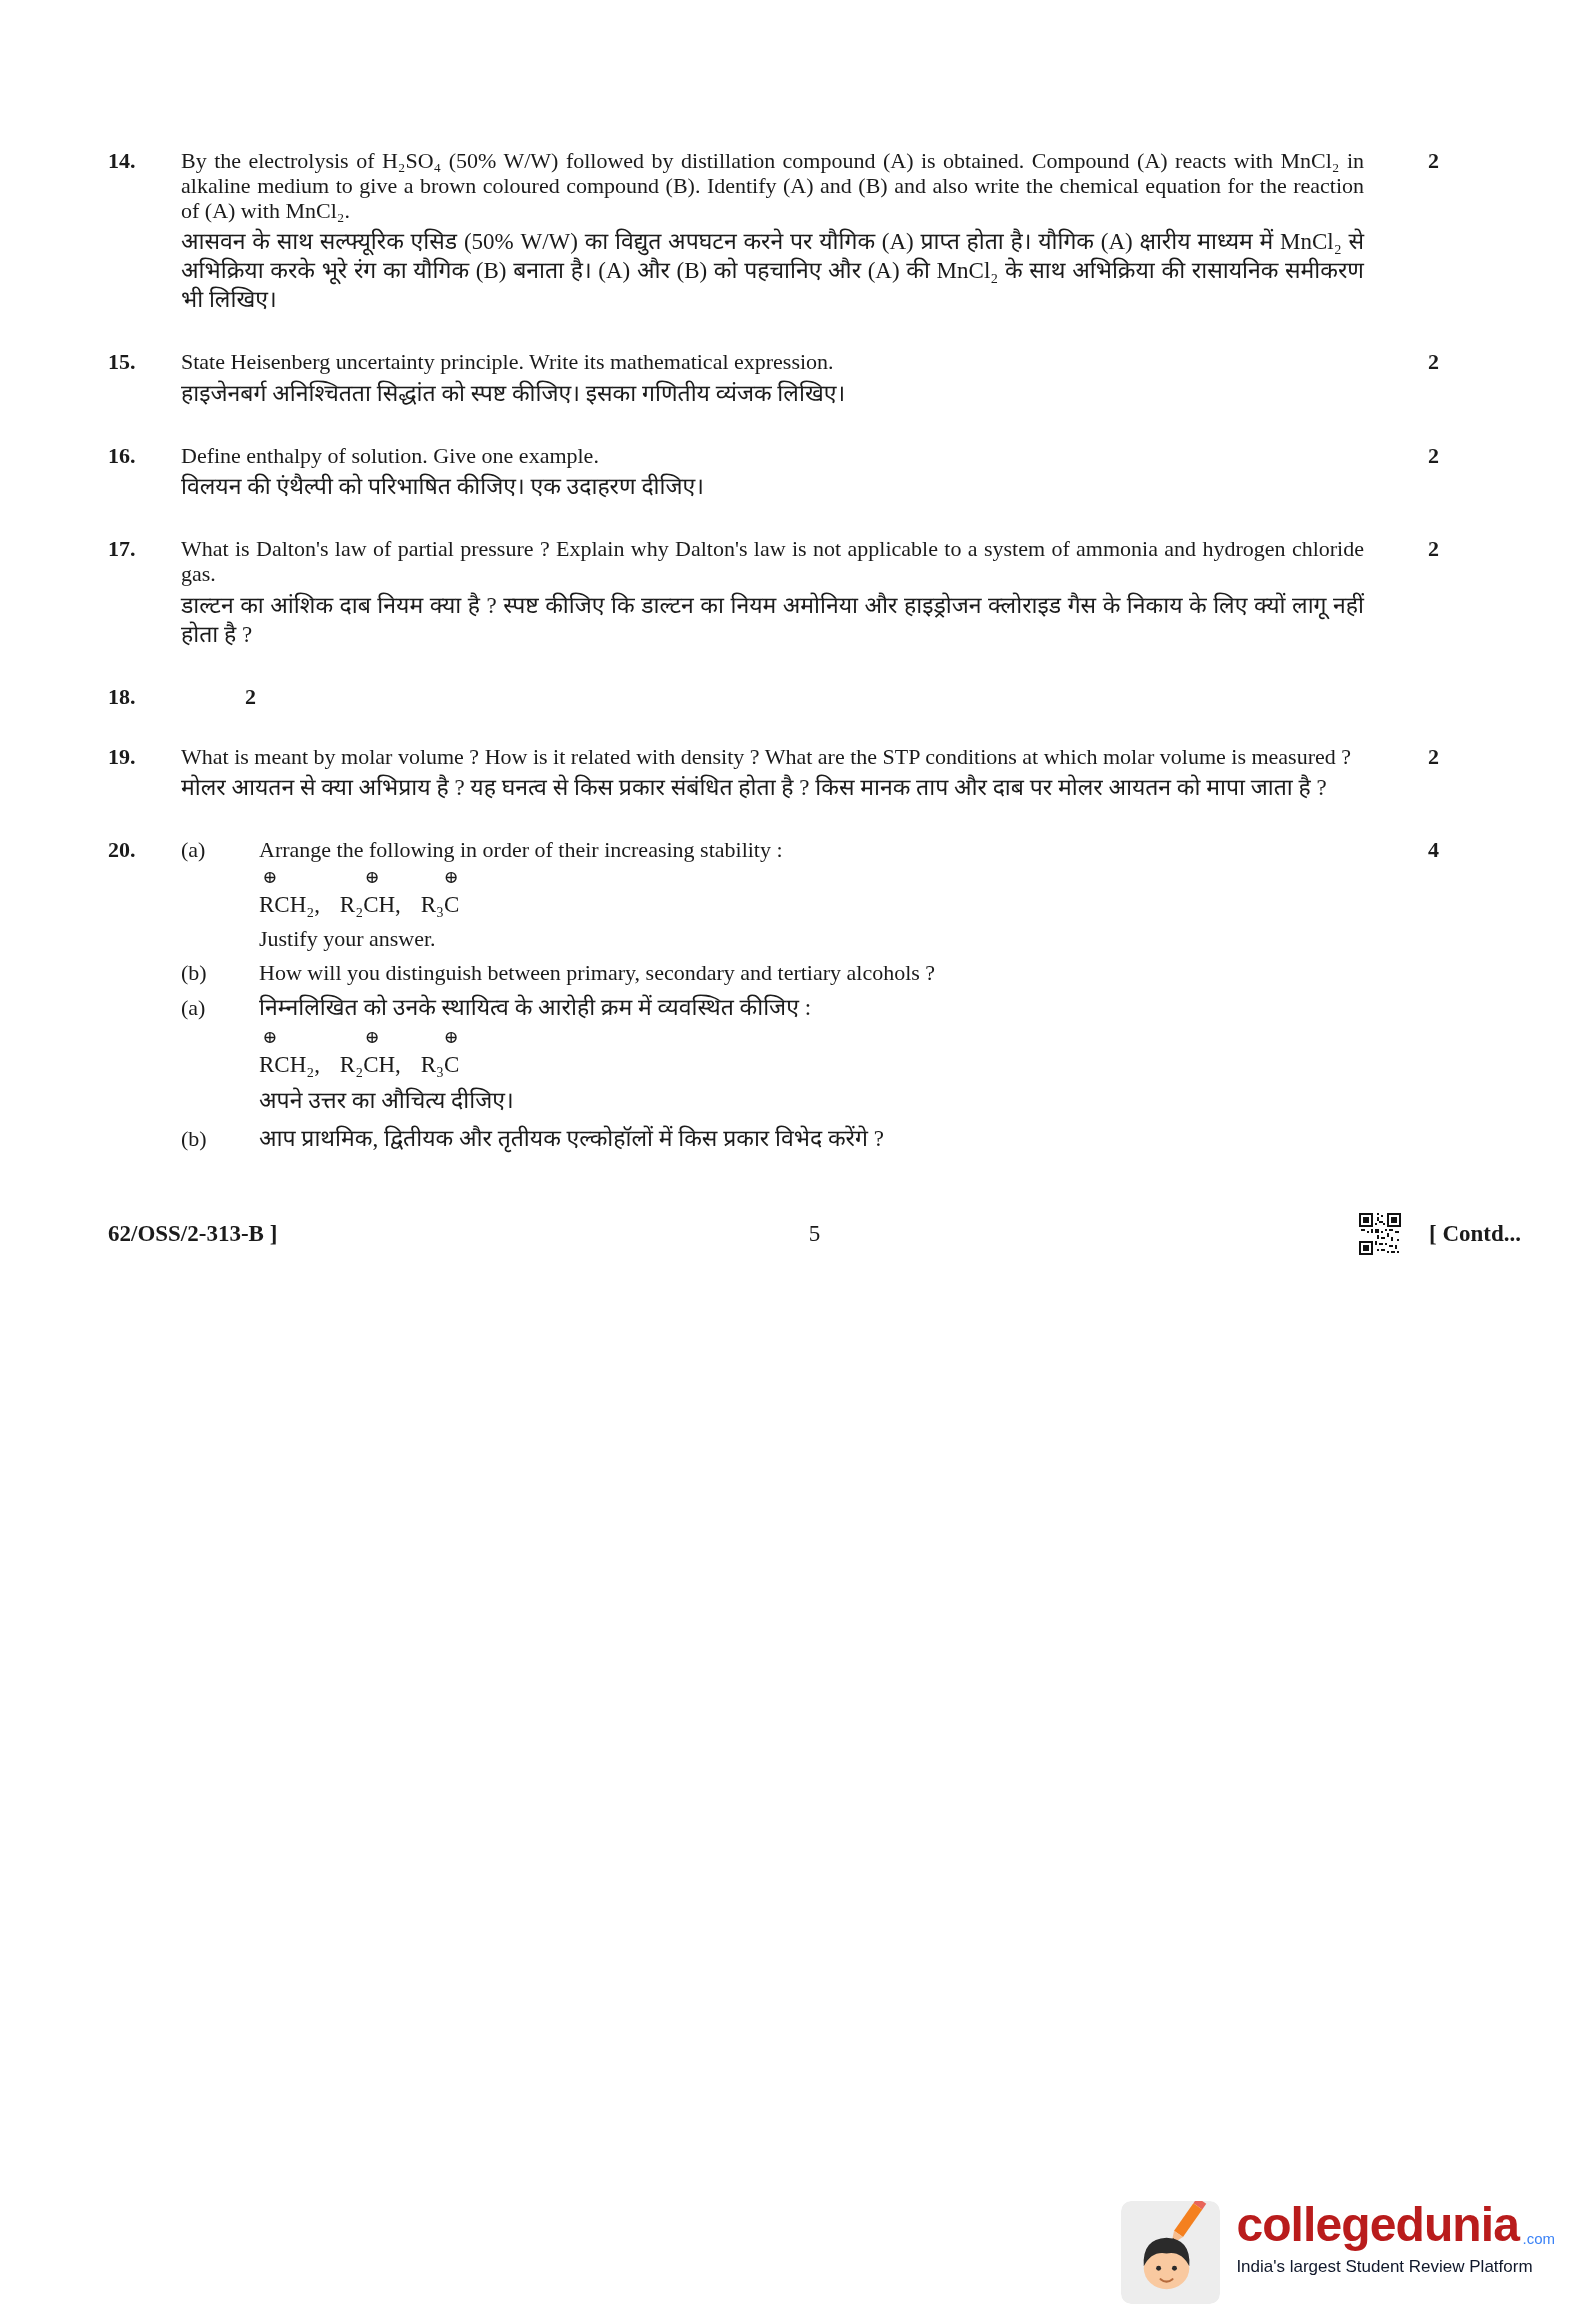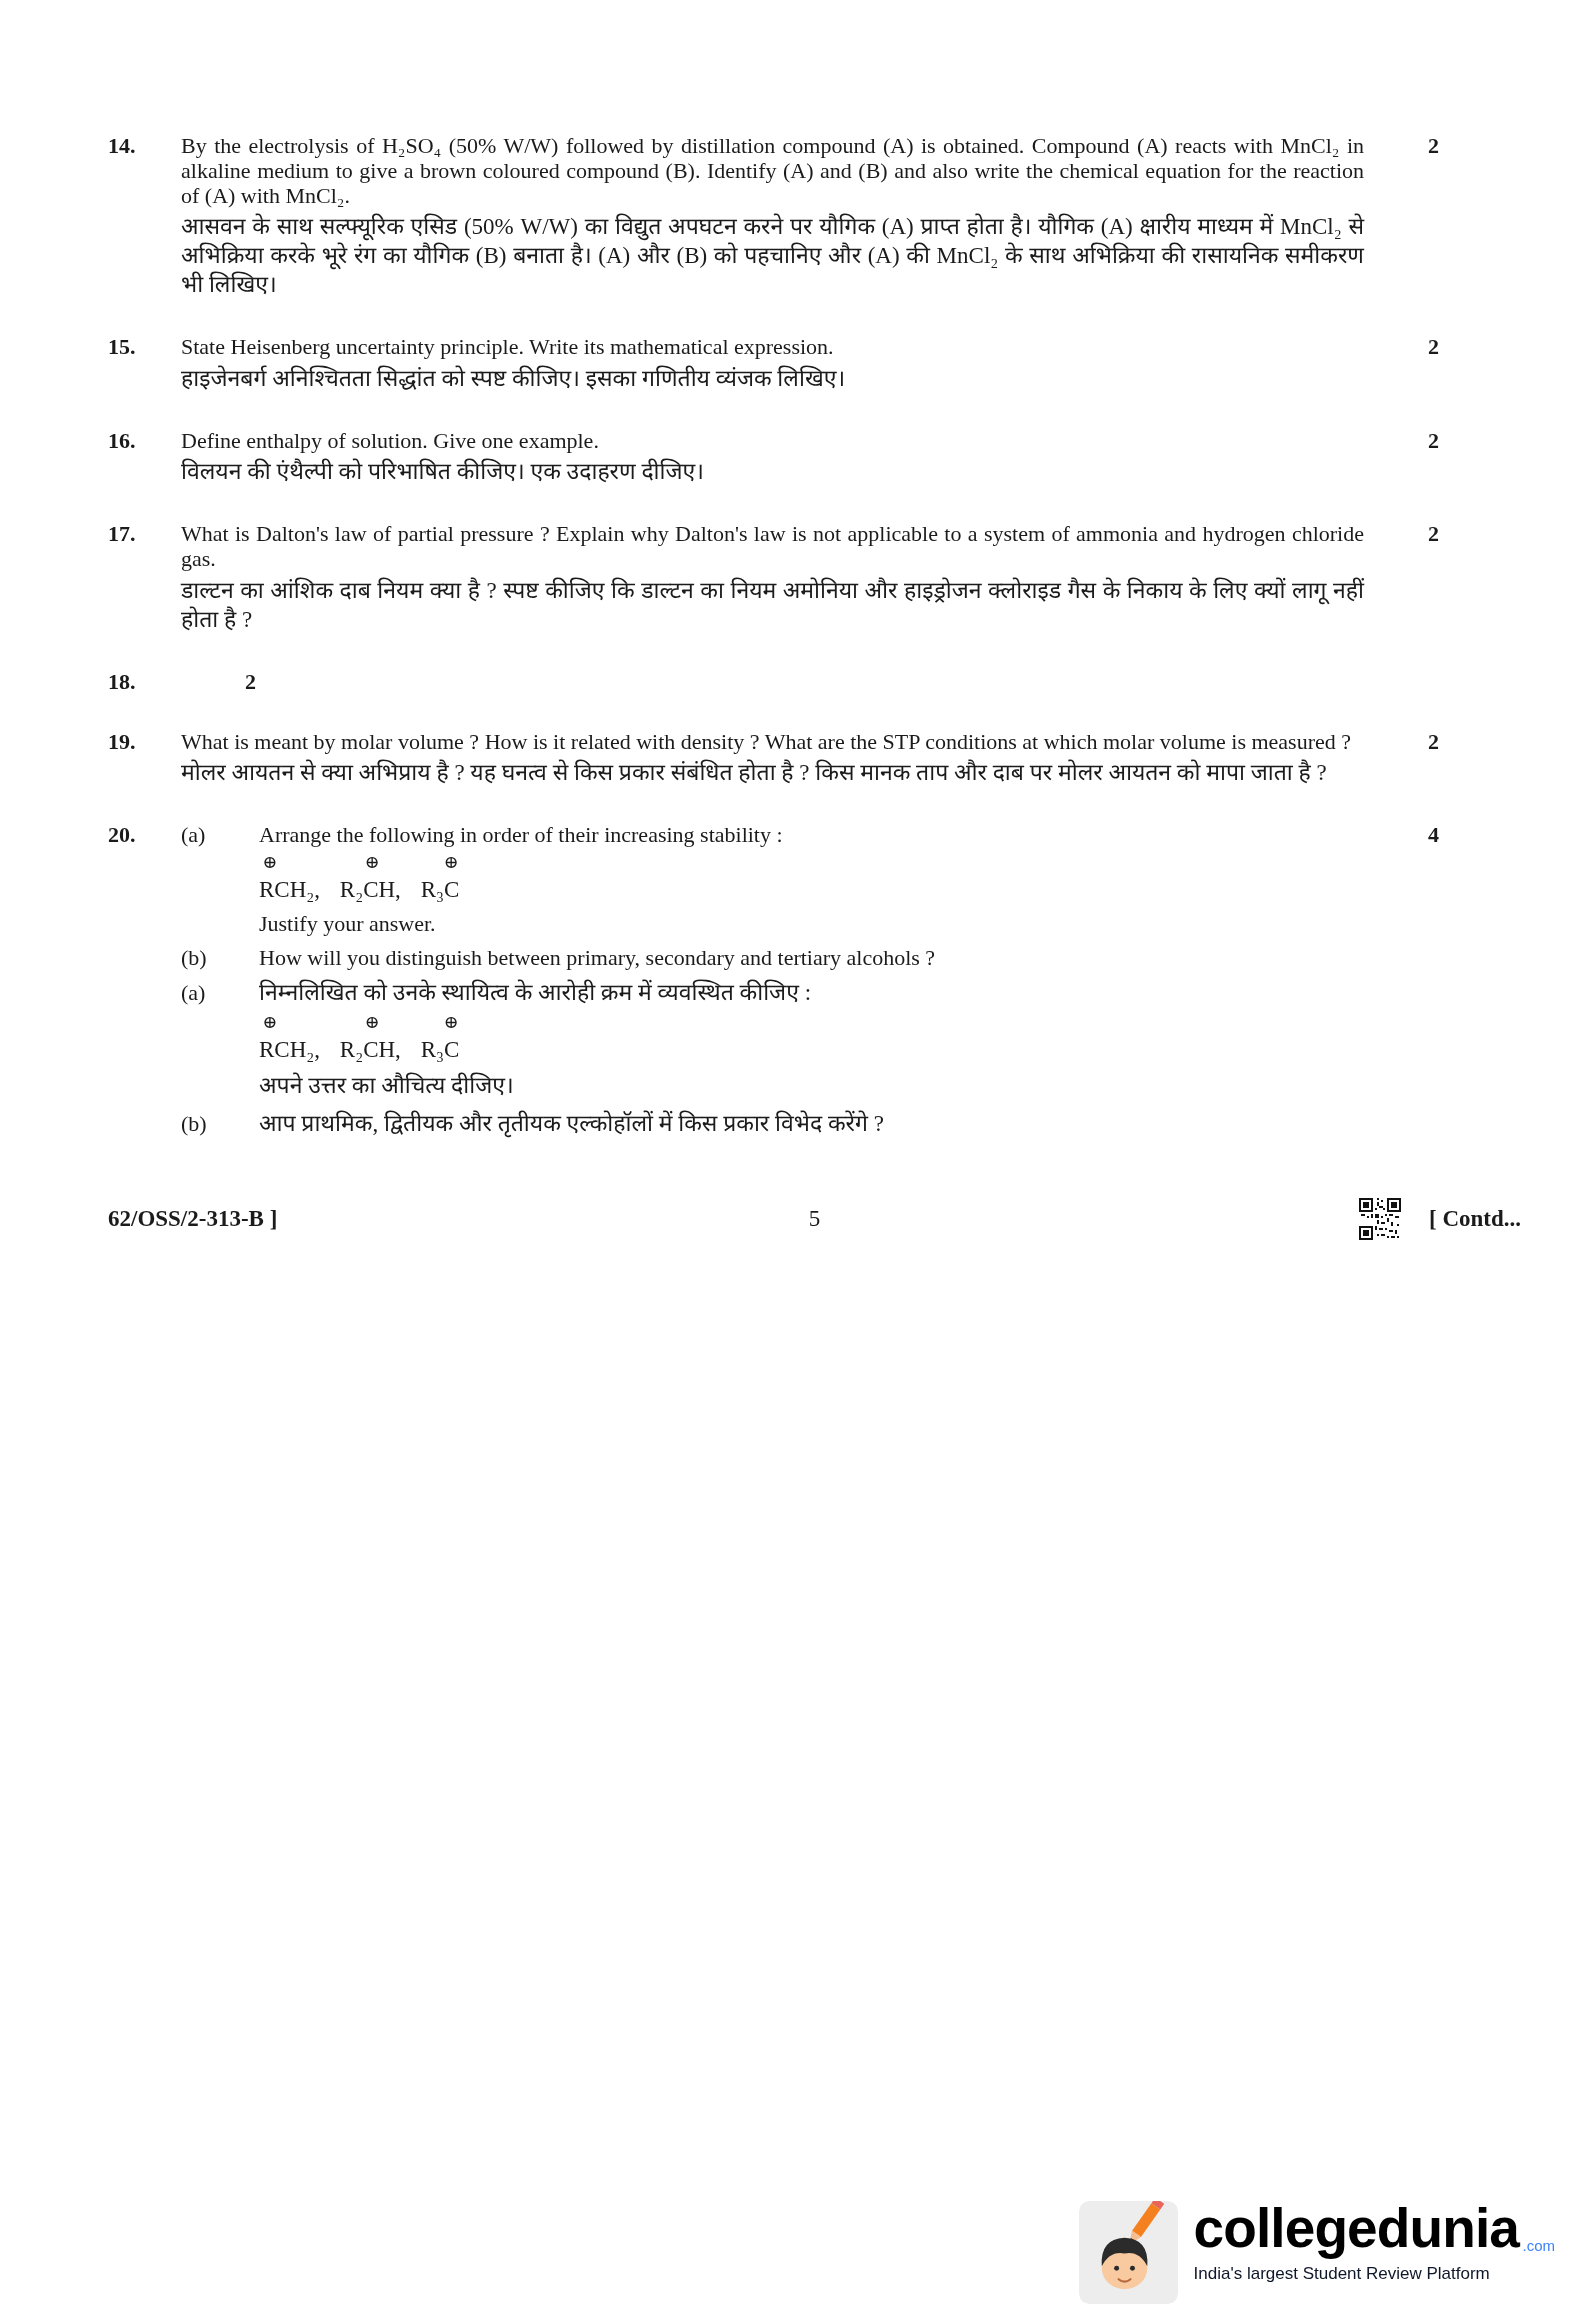--- a/index.html
+++ b/index.html
@@ -6,21 +6,21 @@
   html,body { background:#ffffff; }
   .page {
     position:relative;
     width:1576px; height:2319px;
     background:#ffffff;
     color:#1b1b1b;
     font-family:"Liberation Serif","DejaVu Serif",serif;
     overflow:hidden;
     margin:0 auto;
   }
-  .content { position:absolute; top:133px; left:108px; width:1413px; }
+  .content { position:absolute; top:148px; left:108px; width:1413px; }
 
   .q { display:grid; grid-template-columns:73px 1183px 1fr; margin-bottom:35px; }
   .qnum { font-weight:bold; font-size:22px; line-height:25px; }
   .marks { font-weight:bold; font-size:22px; line-height:25px; padding-left:64px; }
   .en { font-size:22px; line-height:25px; text-align:justify; }
   .hi { font-size:23px; line-height:29px; margin-top:4.4px; text-align:justify; }
 
   
   .part { display:grid; grid-template-columns:78px 1fr; }
   .part + .part { margin-top:8.8px; }
@@ -42,21 +42,21 @@
   .qr { display:block; }
 
   
   .branding {
     position:absolute; right:21px; bottom:12.4px;
     display:flex; align-items:flex-start; gap:16px;
     font-family:"Liberation Sans","DejaVu Sans",sans-serif;
   }
   .logo-mark { flex:0 0 auto; }
   .brand-line { display:flex; align-items:flex-end; }
-  .brand-name { font-size:55px; font-weight:bold; color:#000000; line-height:1; letter-spacing:-0.9px; }
+  .brand-name { font-size:48px; font-weight:bold; color:#b91c1c; line-height:1; letter-spacing:-0.9px; }
   .dotcom { font-size:15px; color:#3b82f6; margin-left:3.5px; line-height:1.4; }
   .tagline { font-size:17px; color:#0f172a; margin-top:8.8px; }
 </style>
 </head>
 <body>
 
 <div class="page">
   <main class="content">
 
     <section class="q">

